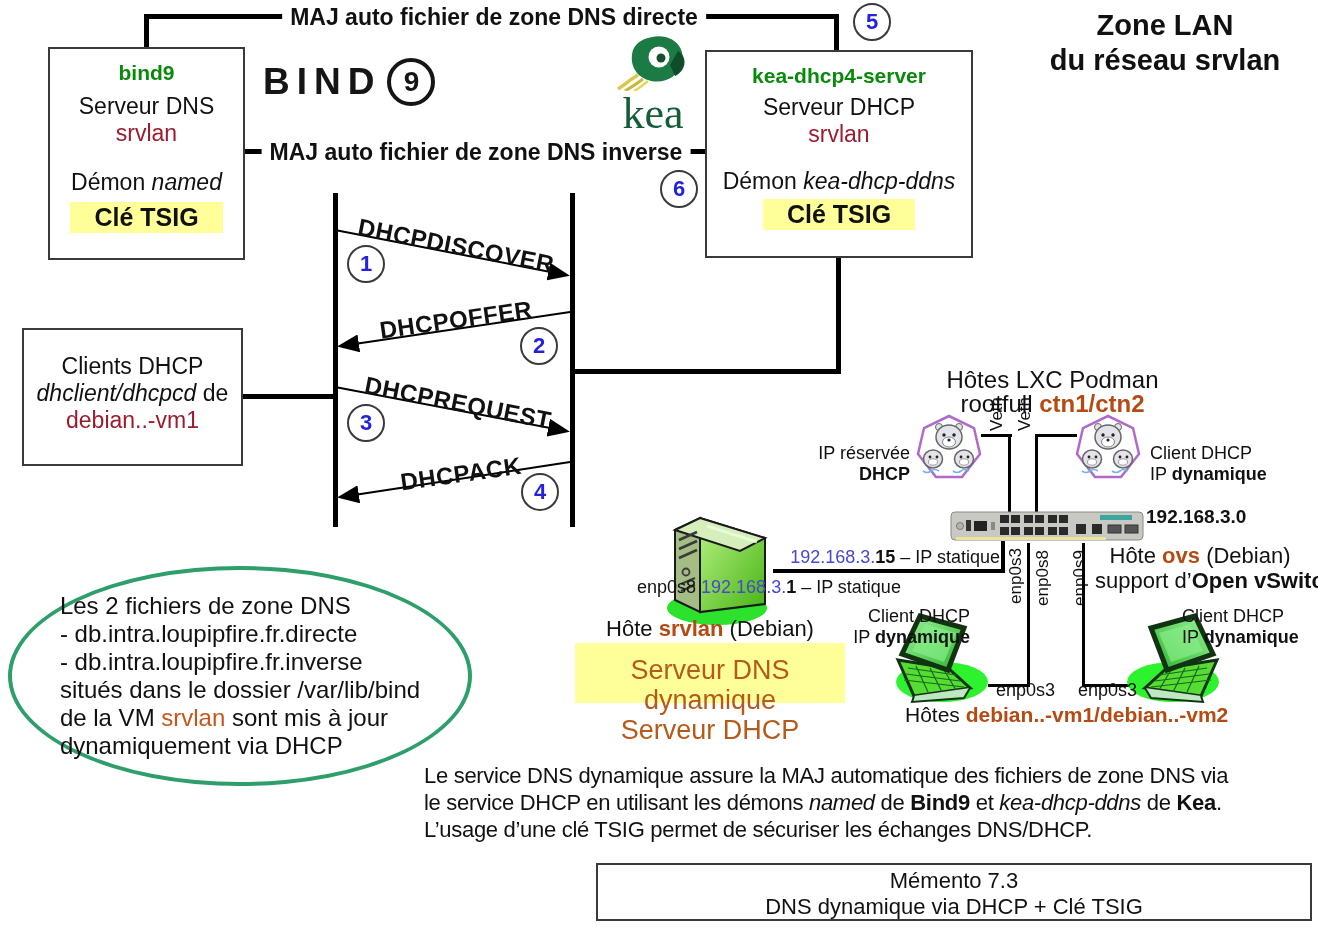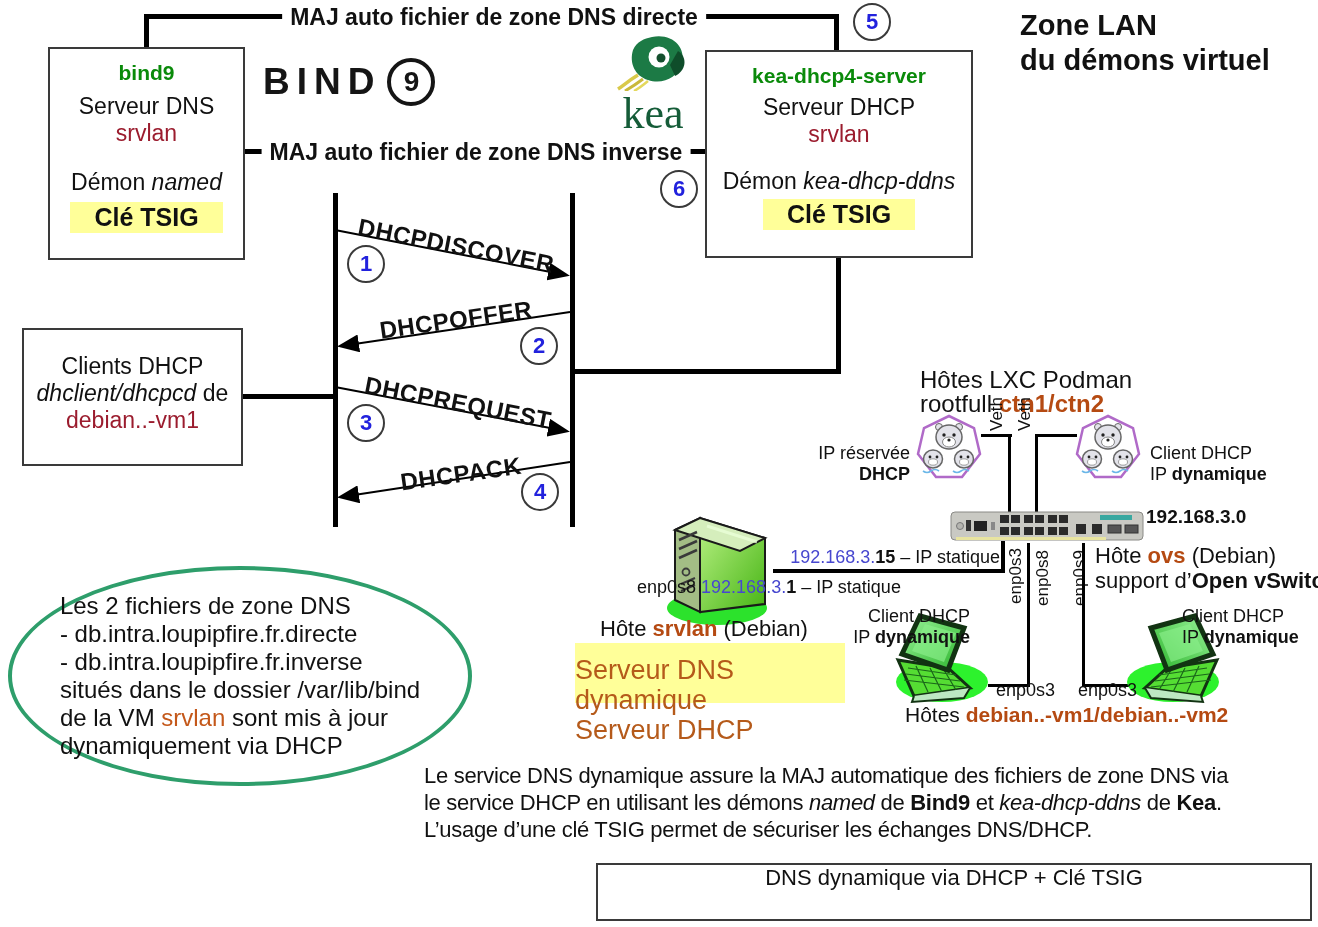--- a/index.html
+++ b/index.html
@@ -16,21 +16,21 @@
   .msg{position:absolute;font-weight:bold;font-size:24px;white-space:nowrap;
        transform:translate(-50%,-50%) rotate(var(--r));letter-spacing:.5px;}
   .rot{position:absolute;white-space:nowrap;transform:translate(-50%,-50%) rotate(-90deg);
        font-size:17px;}
   .lbl{position:absolute;font-size:18px;line-height:21px;}
   .green-title{color:#0a8a0a;font-weight:bold;}
   .maroon{color:#9b1c2e;}
   .rust{color:#b54a12;font-weight:bold;}
   .ipblue{color:#4747cf;}
   .yellowbg{background:#ffff99;}
-  .ctr{}
+  .ctr{text-align:center;}
   .bold{font-weight:bold;}
   .it{font-style:italic;}
   .nowrap{white-space:nowrap;}
   .ellipse{position:absolute;left:8px;top:566px;width:464px;height:220px;border:4px solid #2e9e6b;
            border-radius:50%;display:flex;align-items:center;justify-content:center;box-sizing:border-box;}
   .ellipse .txt{font-size:24px;line-height:28px;}
   .keytag{display:inline-block;background:#ffff99;font-weight:bold;font-size:25px;padding:1px 24px;}
 </style>
 </head>
 <body>
@@ -86,21 +86,21 @@
     <div style="font-size:23px;margin-top:6px;">Serveur DHCP</div>
     <div class="maroon" style="font-size:23px;">srvlan</div>
     <div style="font-size:23px;margin-top:20px;">
       <span>Démon </span><span class="it">kea-dhcp-ddns</span>
     </div>
     <div style="margin-top:4px;"><span class="keytag">Clé TSIG</span></div>
   </div>
 
   <div class="abs ctr" style="left:1020px;top:8px;width:290px;font-size:29px;font-weight:bold;line-height:35px;">
     <div>Zone LAN</div>
-    <div>du démons virtuel</div>
+    <div>du réseau srvlan</div>
   </div>
 
   <div class="ln" style="left:333px;top:193px;width:5px;height:334px;"></div>
   <div class="ln" style="left:570px;top:193px;width:5px;height:334px;"></div>
 
   <div class="ln" style="left:836px;top:258px;width:5px;height:116px;"></div>
   <div class="ln" style="left:573px;top:369px;width:268px;height:5px;"></div>
 
   <div class="ln" style="left:243px;top:394px;width:92px;height:5px;"></div>
 
@@ -345,16 +345,17 @@
 
   <div class="abs" style="left:424px;top:762px;width:900px;font-size:22px;line-height:27px;letter-spacing:-0.3px;">
     <div>Le service DNS dynamique assure la MAJ automatique des fichiers de zone DNS via</div>
     <div>
       <span>le service DHCP en utilisant les démons </span><span class="it">named</span><span> de </span><span class="bold">Bind9</span><span> et </span><span class="it">kea-dhcp-ddns</span><span> de </span><span class="bold">Kea</span><span>.</span>
     </div>
     <div>L’usage d’une clé TSIG permet de sécuriser les échanges DNS/DHCP.</div>
   </div>
 
   <div class="box" style="left:596px;top:863px;width:716px;height:58px;">
+    <div style="font-size:22px;margin-top:3px;">Mémento 7.3</div>
     <div style="font-size:22px;">DNS dynamique via DHCP + Clé TSIG</div>
   </div>
 
 </div>
 
 </body></html>

